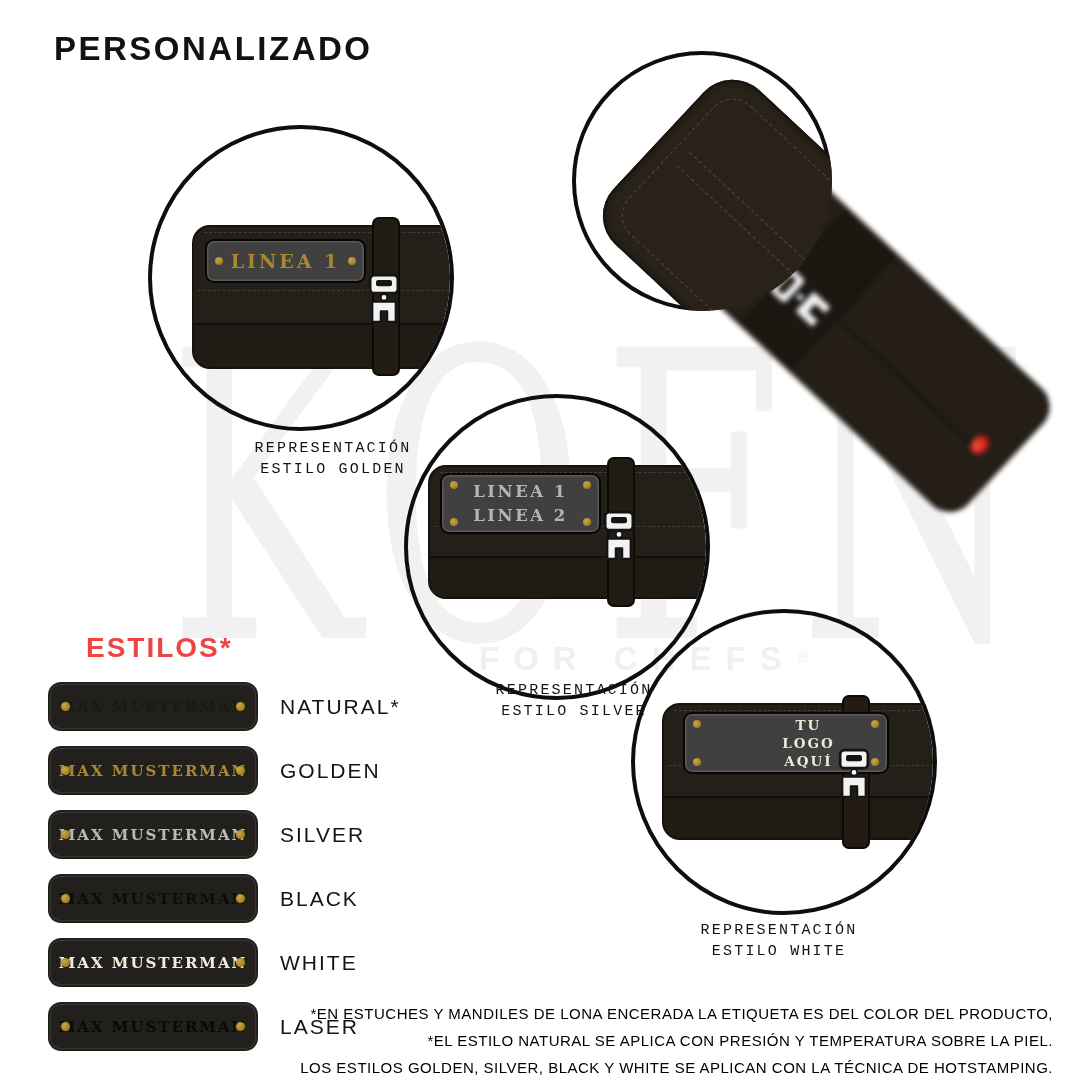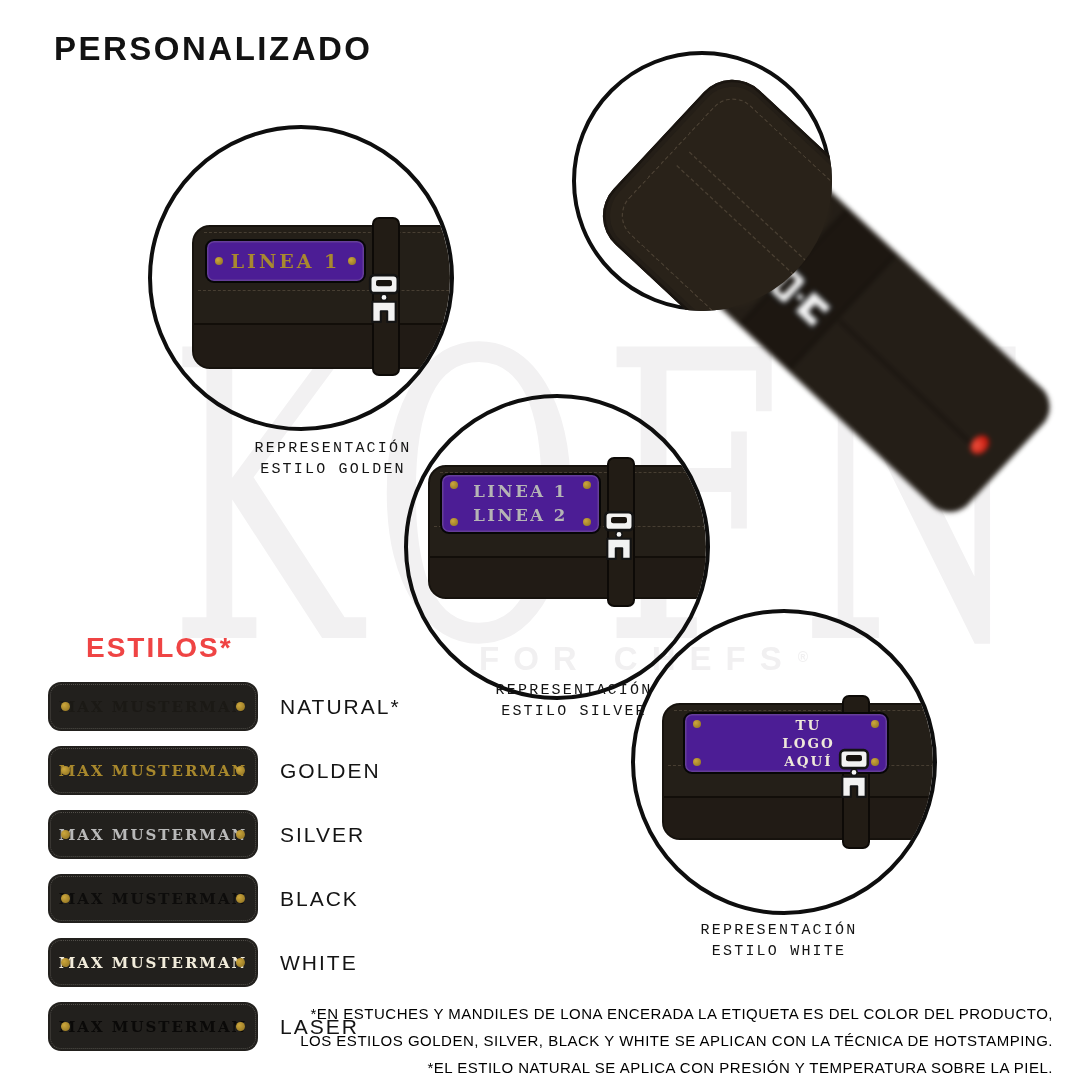--- a/index.html
+++ b/index.html
@@ -60,21 +60,21 @@
             border-top:2px solid #120e09;border-radius:0 0 0 16px;}
   .dc .strap{position:absolute;width:24px;background:#221c15;border:2px solid #0d0a07;
              border-radius:7px;z-index:2;}
   .dc--golden .strap{left:220px;top:88px;height:155px;}
   .dc--silver .strap{left:199px;top:59px;height:146px;}
   .dc--white  .strap{left:207px;top:82px;height:150px;}
   .dc .buckle{position:absolute;width:34px;height:51px;z-index:3;}
   .dc--golden .buckle{left:215px;top:144px;}
   .dc--silver .buckle{left:194px;top:112px;}
   .dc--white  .buckle{left:202px;top:135px;}
-  .dc .plate{position:absolute;background:#4c1d95;border:2px solid #060606;border-radius:9px;
+  .dc .plate{position:absolute;background:#404040;border:2px solid #060606;border-radius:9px;
              box-shadow:inset 0 0 0 1.5px rgba(190,184,170,.22);display:flex;flex-direction:column;
              align-items:center;justify-content:center;z-index:2;}
   .dc--golden .plate{left:53px;top:110px;width:157px;height:40px;}
   .dc--silver .plate{left:32px;top:75px;width:157px;height:57px;}
   .dc--white  .plate{left:48px;top:99px;width:157px;height:58px;padding-left:45px;}
   .plate .pl-line{font-family:"DejaVu Serif",serif;font-weight:bold;white-space:nowrap;}
   .dc--golden .pl-line{font-size:19px;letter-spacing:3px;color:#a8892f;}
   .dc--silver .pl-line{font-size:16.5px;letter-spacing:2.5px;color:#b5b5b5;line-height:24px;}
   .dc--white  .pl-line{font-size:13.5px;letter-spacing:2px;color:#efe9da;line-height:18px;}
   .rv{position:absolute;width:8px;height:8px;border-radius:50%;
@@ -300,17 +300,17 @@
         <div class="sw-dot sw-dot-r"></div>
         <span class="sw-text">MAX MUSTERMAN</span>
       </div>
       <span class="sw-label">LASER</span>
     </div>
 
   </div>
 
   <div class="footnotes">
     <div>*EN ESTUCHES Y MANDILES DE LONA ENCERADA LA ETIQUETA ES DEL COLOR DEL PRODUCTO,</div>
+    <div>*EL ESTILO NATURAL SE APLICA CON PRESIÓN Y TEMPERATURA SOBRE LA PIEL.</div>
     <div>LOS ESTILOS GOLDEN, SILVER, BLACK Y WHITE SE APLICAN CON LA TÉCNICA DE HOTSTAMPING.</div>
-    <div>*EL ESTILO NATURAL SE APLICA CON PRESIÓN Y TEMPERATURA SOBRE LA PIEL.</div>
   </div>
 
 </div>
 
 </body></html>

